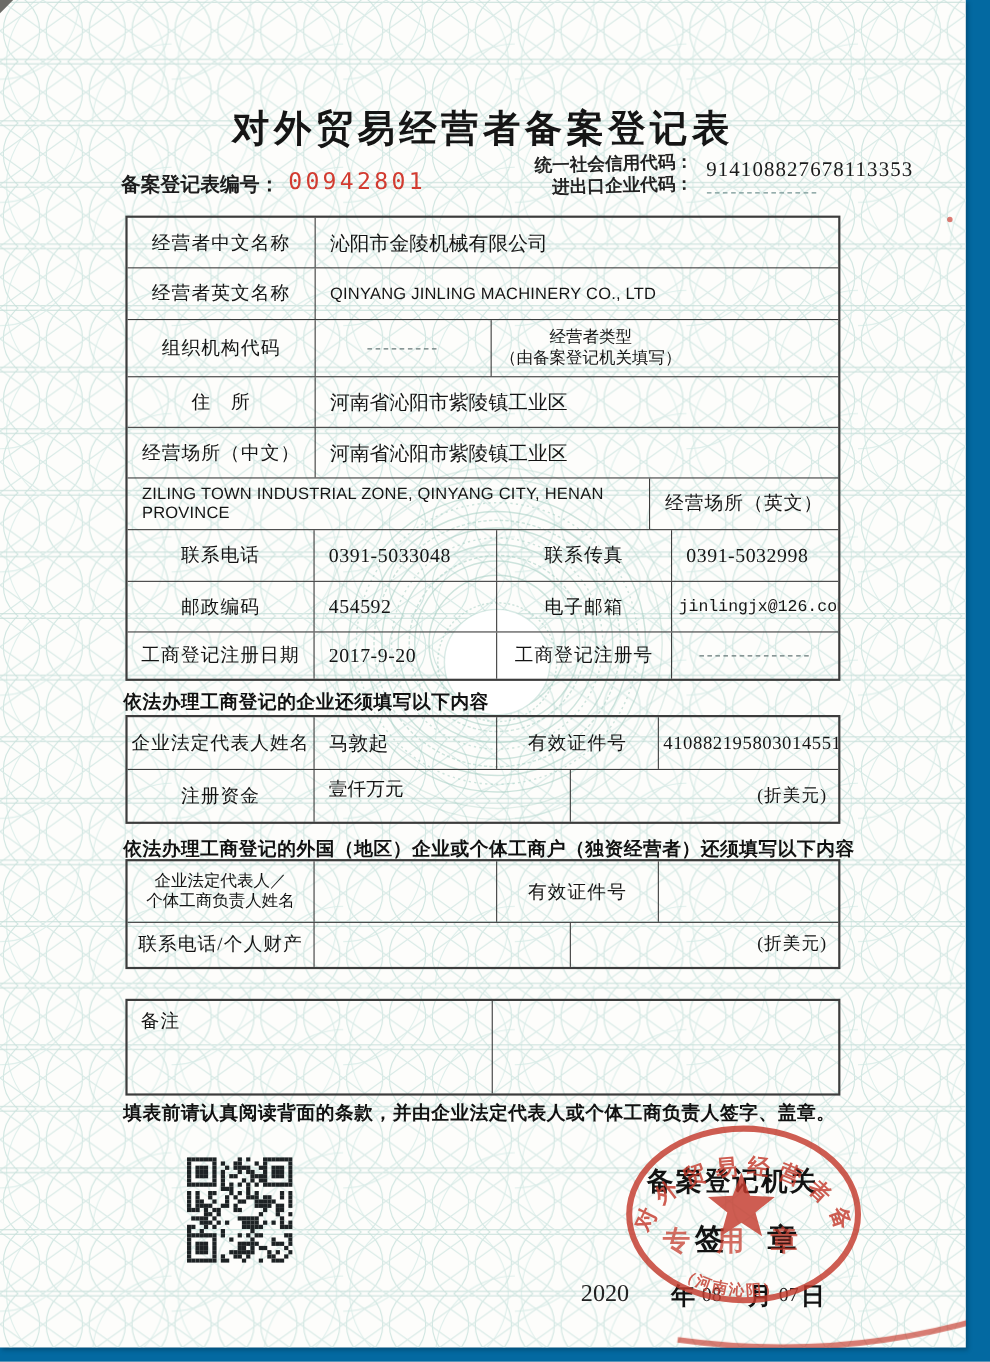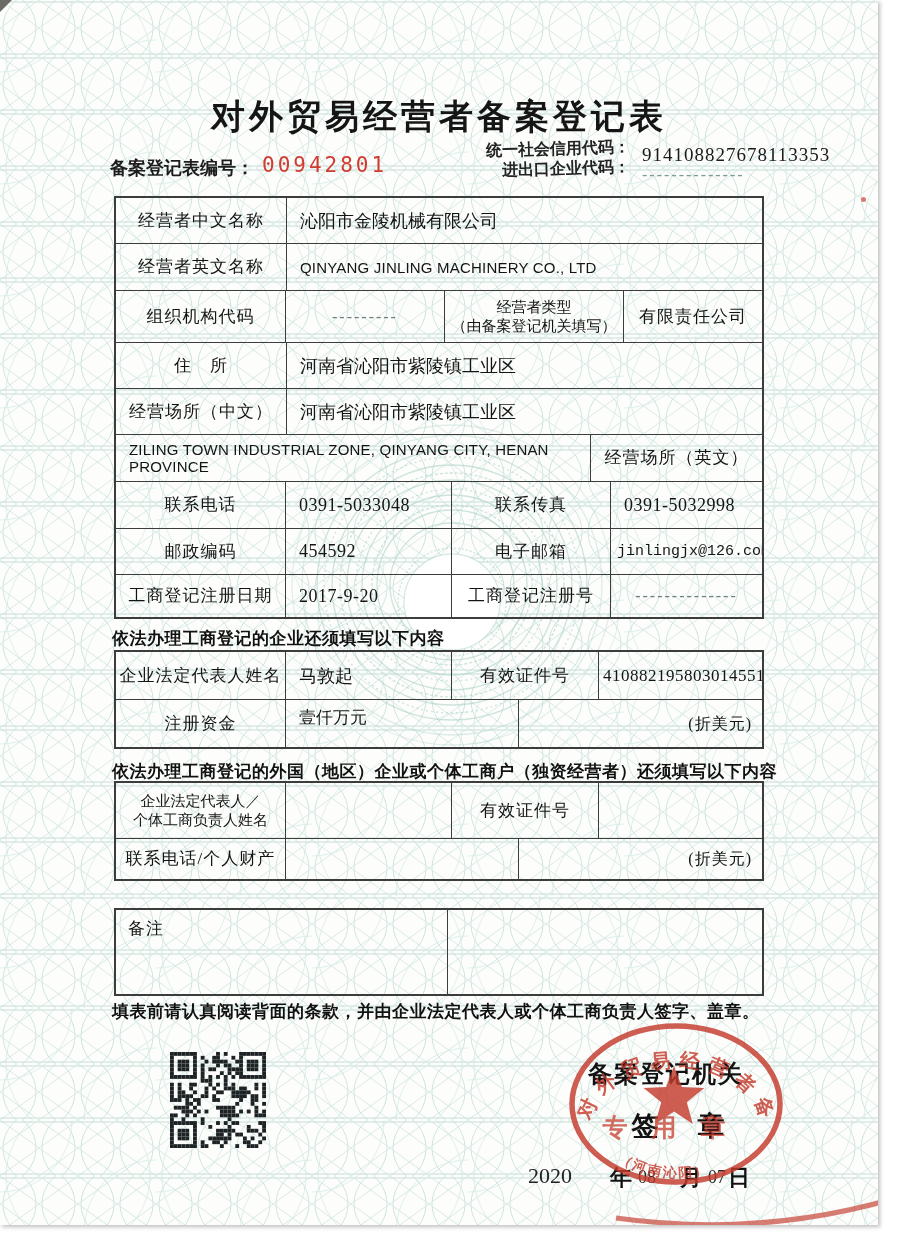--- a/index.html
+++ b/index.html
@@ -1,17 +1,17 @@
 <!DOCTYPE html>
 <html><head>
 <meta charset="utf-8">
 <style>
   * { margin:0; padding:0; box-sizing:border-box; }
   body { background:#d8d8d4; font-family:"Liberation Serif","DejaVu Serif",serif; }
-  #stage { position:relative; width:900px; height:1238px; background:#ffffff; overflow:hidden; }
+  #stage { position:relative; width:900px; height:1238px; background:#0369a1; overflow:hidden; }
   #paper { position:absolute; left:0; top:0; width:878px; height:1225px; background:#fdfdfb;
            box-shadow:2px 2px 4px rgba(0,0,0,.25); overflow:hidden; }
   .layer { position:absolute; left:0; top:0; }
   .abs { position:absolute; }
 
   
   .doc-title { left:0; top:94px; width:878px; text-align:center; font-size:34px; font-weight:bold;
                letter-spacing:4px; color:#151515; font-family:"Liberation Sans","DejaVu Sans",sans-serif; }
   .regno-label { left:110px; top:156px; font-size:18px; font-weight:bold; color:#1c1c1c;
                  font-family:"Liberation Sans",sans-serif; }
@@ -129,21 +129,20 @@
         <div class="tcell lbl" style="width:171px;">经营者英文名称</div>
         <div class="tcell val val-en" style="width:475px;">QINYANG JINLING MACHINERY CO., LTD</div>
       </div>
       <div class="trow" style="height:52px;">
         <div class="tcell lbl" style="width:171px;">组织机构代码</div>
         <div class="tcell val dashes" style="width:160px;">---------</div>
         <div class="tcell lbl lbl-sm" style="width:180px; flex-direction:column; justify-content:center;">
           <span>经营者类型</span>
           <span>（由备案登记机关填写）</span>
         </div>
-        <div class="tcell lbl" style="width:139px;">有限责任公司</div>
       </div>
       <div class="trow" style="height:46px;">
         <div class="tcell lbl" style="width:171px;">住　所</div>
         <div class="tcell val" style="width:475px;">河南省沁阳市紫陵镇工业区</div>
       </div>
       <div class="trow" style="height:46px;">
         <div class="tcell lbl" style="width:171px;">经营场所（中文）</div>
         <div class="tcell val" style="width:475px;">河南省沁阳市紫陵镇工业区</div>
       </div>
       <div class="trow" style="height:47px;">

